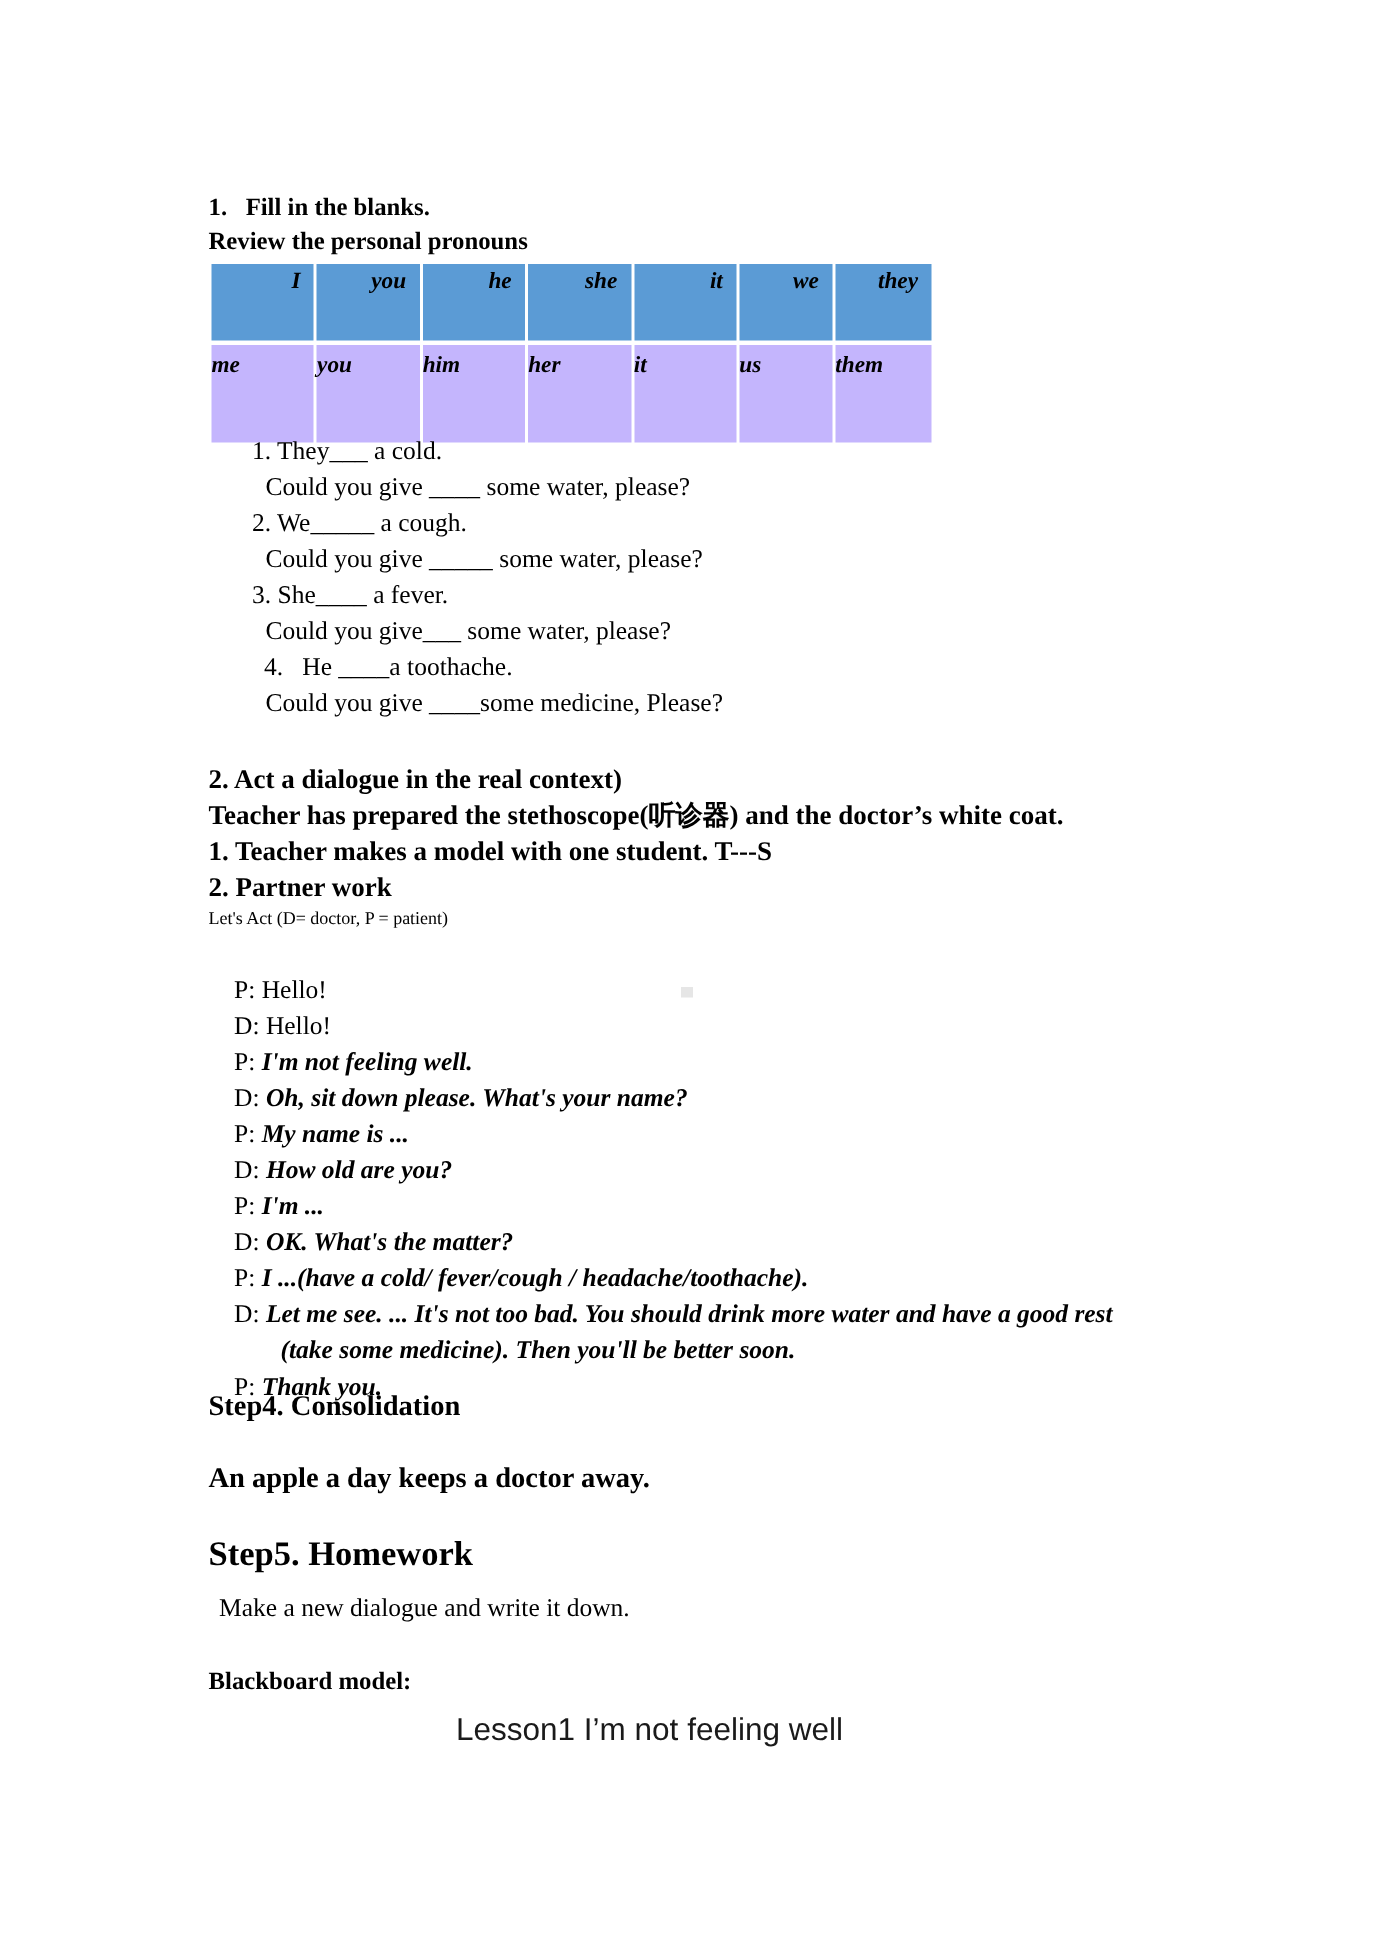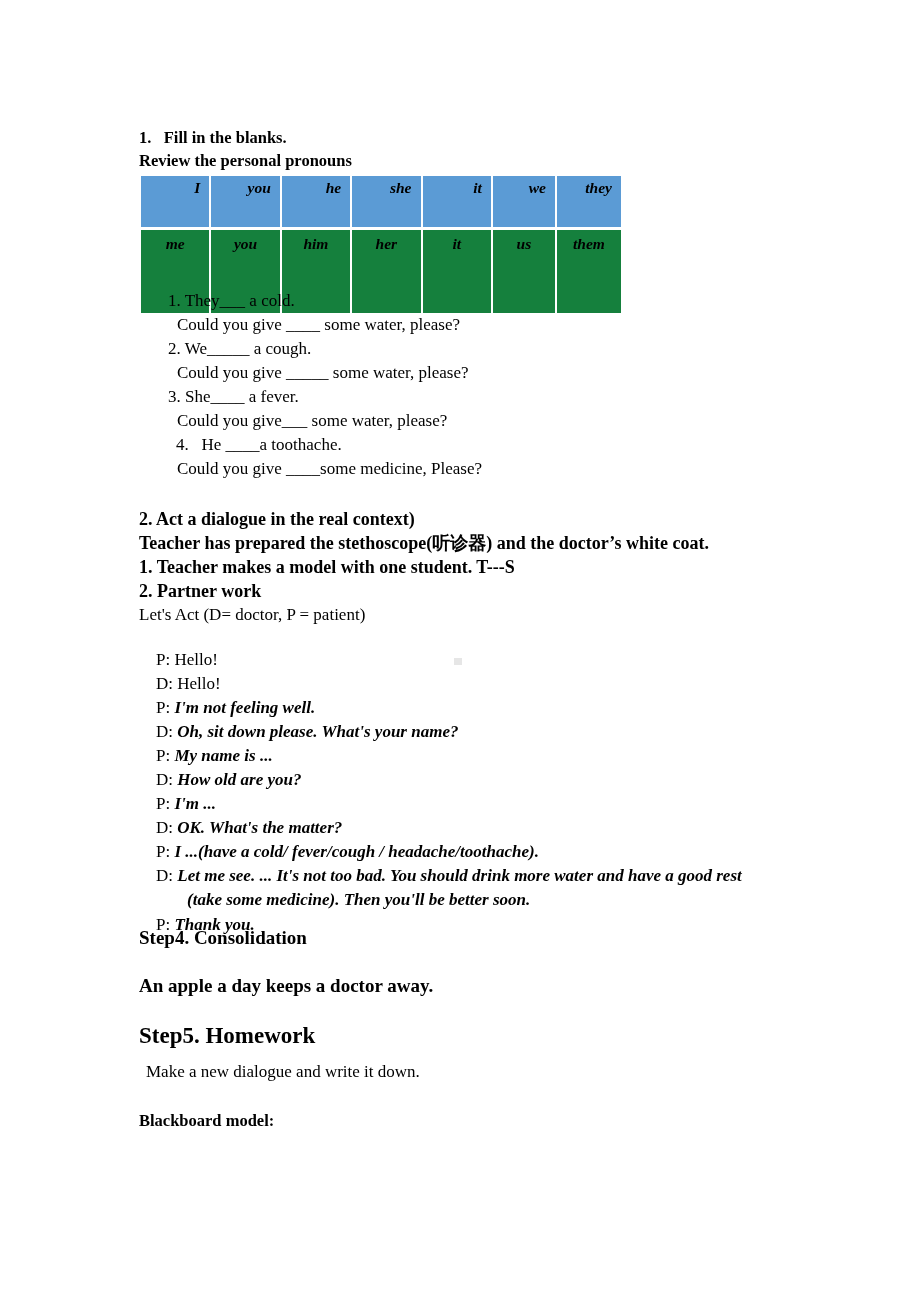--- a/index.html
+++ b/index.html
@@ -53,24 +53,23 @@
     padding: 0;
     vertical-align: top;
   }
   #pronoun-table tr.row-subject td {
     background: #5B9BD5;
     height: 48px;
     text-align: right;
     padding: 3px 9px 0 0;
   }
   #pronoun-table tr.row-object td {
-    background: #15803d;
+    background: #c4b5fd;
     height: 60px;
-    text-align: center;
-    padding: 5px 0 18px 0;
+    padding: 5px 0 0 0;
   }
   
   .cw1 { width: 64px; }
   .cw2 { width: 64px; }
   .cw3 { width: 64px; }
   .cw4 { width: 64px; }
   .cw5 { width: 64px; }
   .cw6 { width: 58px; }
   .cw7 { width: 60px; }
 
@@ -85,21 +84,21 @@
   #fl-4  { left: 176px; top: 422px; }
   #fl-4b { left: 177px; top: 446px; }
 
   
   .s2head { font-size: 18px; font-weight: bold; line-height: 1; }
   #s2-title   { left: 139px; top: 496px; }
   #s2-prep    { left: 139px; top: 520px; }
   #s2-model   { left: 139px; top: 544px; }
   #s2-partner { left: 139px; top: 568px; }
 
-  .dlg { font-size: 17px; line-height: 1; left: 139px; }
+  .dlg { font-size: 12px; line-height: 1; left: 139px; }
   #dlg-intro { top: 592px; }
   .dlg-row   { position: absolute; left: 139px; font-size: 17px; white-space: pre; }
   #d0 { top: 616px; }
   #d1 { top: 640px; }
   #d2 { top: 664px; }
   #d3 { top: 688px; }
   #d4 { top: 712px; }
   #d5 { top: 736px; }
   #d6 { top: 760px; }
   #d7 { top: 784px; }
@@ -229,16 +228,17 @@
     <span class="dlg-prefix">P: </span><span class="bi">Thank you.</span>
   </div>
 
   <div class="blk" id="step4">Step4. Consolidation</div>
   <div class="blk" id="proverb">An apple a day keeps a doctor away.</div>
 
   <div class="blk" id="step5">Step5. Homework</div>
   <div class="blk" id="homework">Make a new dialogue and write it down.</div>
 
   <div class="blk" id="bb-label">Blackboard model:</div>
+  <div class="blk" id="bb-text">Lesson1 I’m not feeling well</div>
 
   <div id="scan-artifact"></div>
 
 </div>
 
 </body></html>

